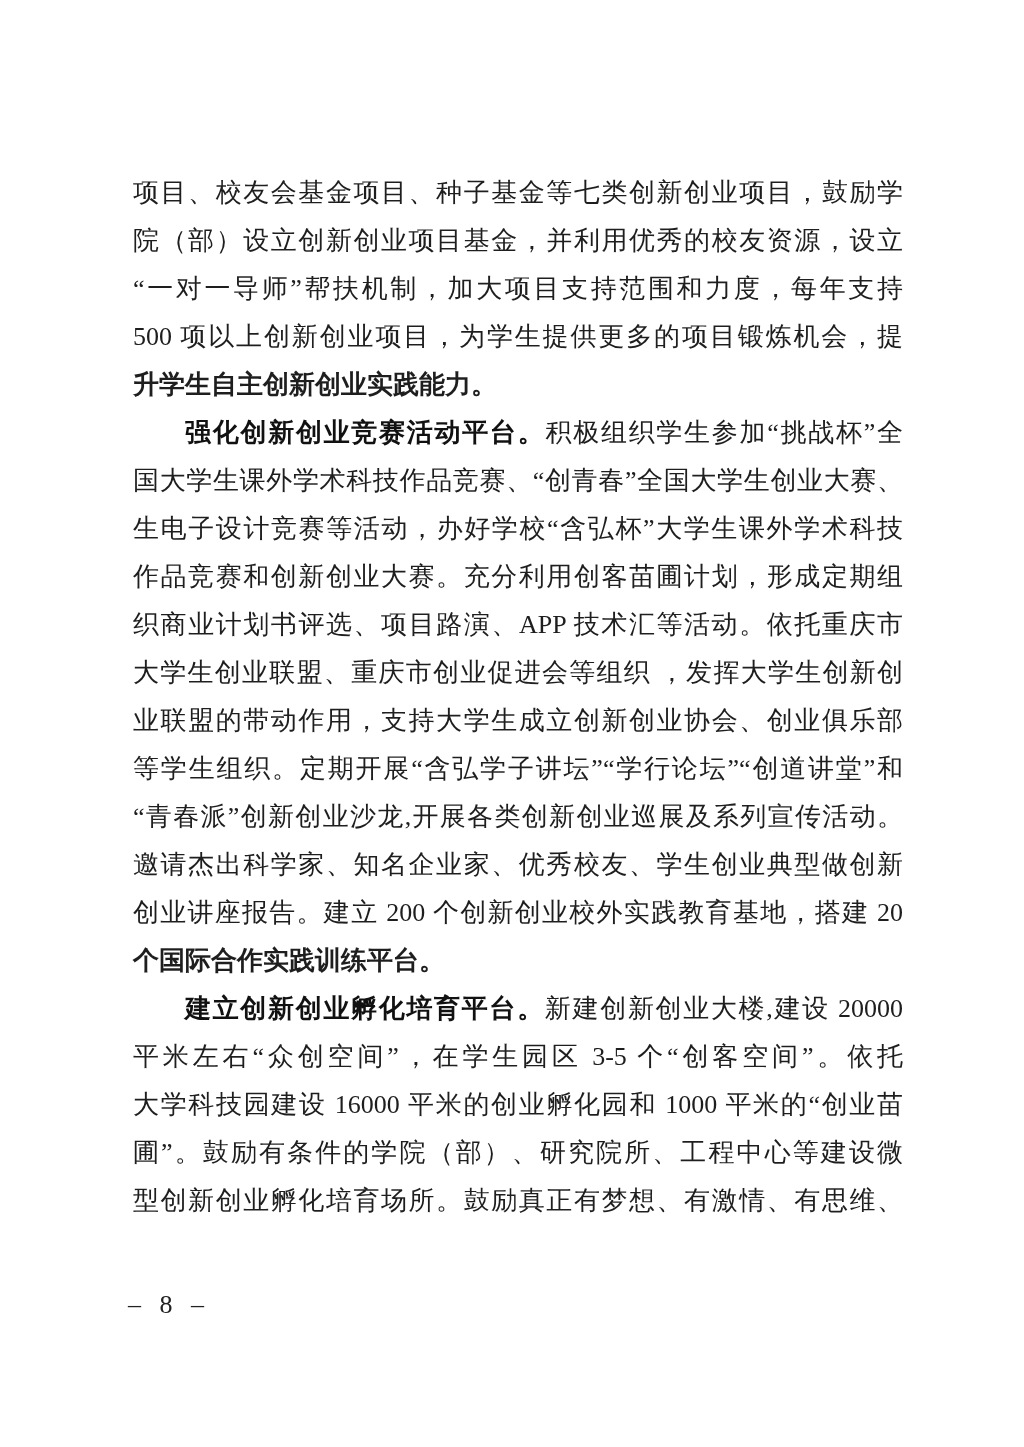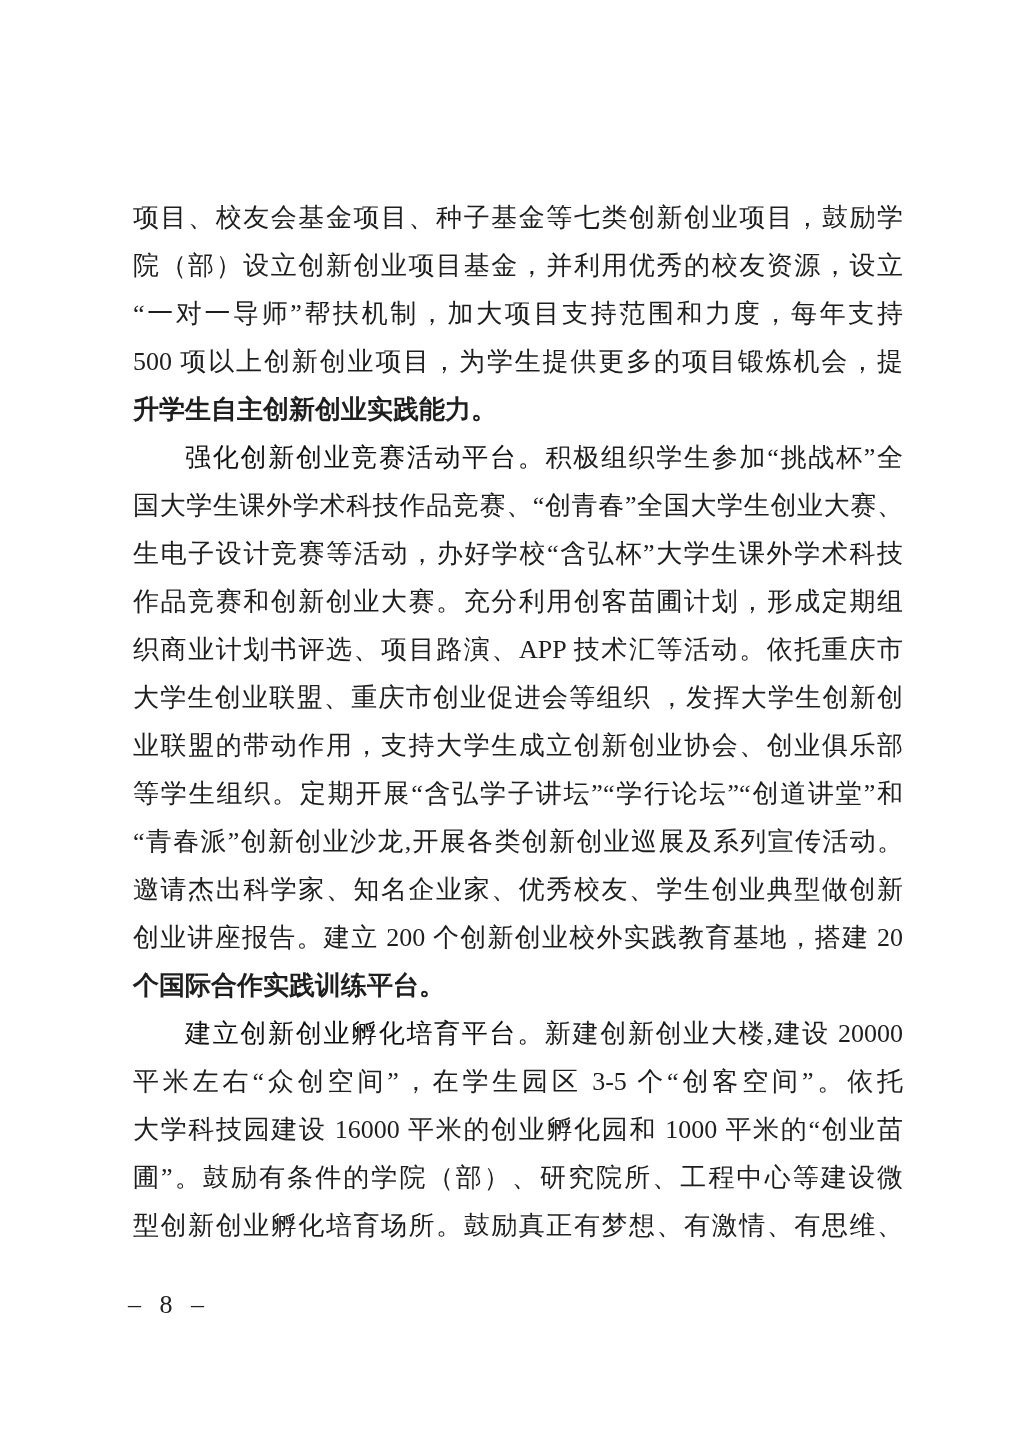--- a/index.html
+++ b/index.html
@@ -16,21 +16,21 @@
     overflow: hidden;
   }
   .page {
     position: absolute;
     inset: 0;
     background: #ffffff;
   }
   .content {
     position: absolute;
     left: 133px;
-    top: 194px;
+    top: 169px;
     width: 770px;
   }
   .paragraph {
     margin: 0;
     padding: 0;
   }
   .line {
     height: 48px;
     line-height: 48px;
     font-size: 26px;
@@ -40,21 +40,21 @@
     white-space: normal;
   }
   .line.short {
     text-align-last: left;
     font-weight: bold;
   }
   .line.indent {
     text-indent: 52px;
   }
   .line .bold {
-    font-weight: normal;
+    font-weight: bold;
     color: #111111;
   }
   .page-number {
     position: absolute;
     left: 128px;
     top: 1290px;
     font-size: 26px;
     line-height: 30px;
     letter-spacing: 6px;
     color: #222222;

